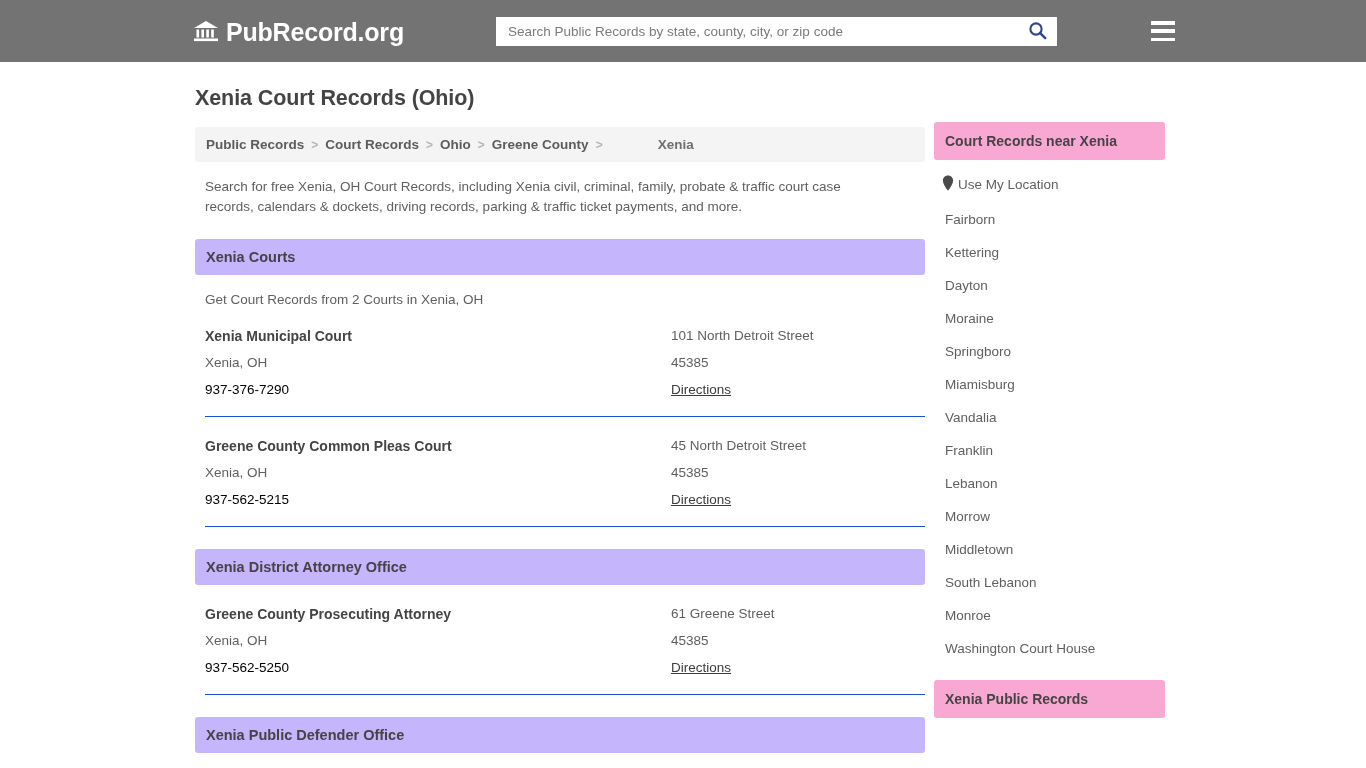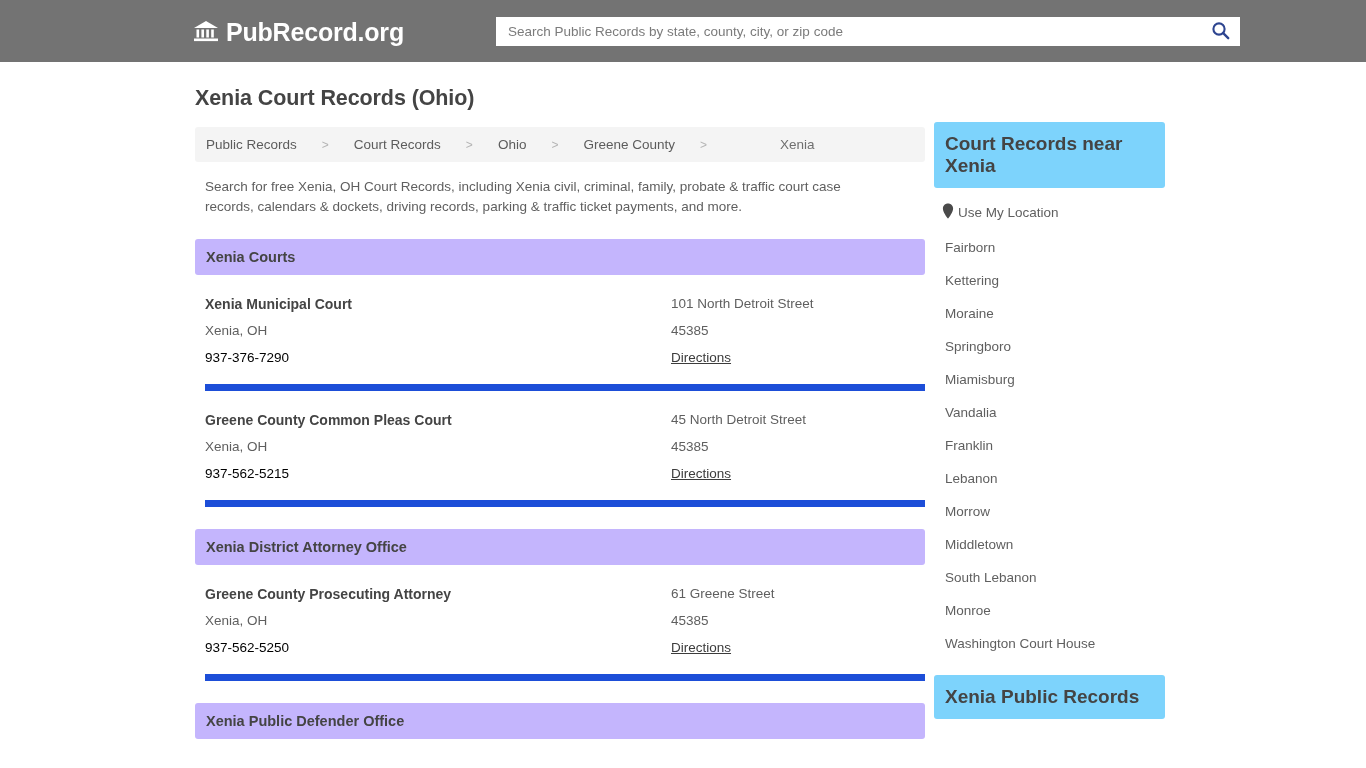--- a/index.html
+++ b/index.html
@@ -33,21 +33,21 @@
     color: #ffffff;
     font-size: 25px;
     font-weight: bold;
     letter-spacing: -0.2px;
     white-space: nowrap;
   }
   .search-wrap {
     position: absolute;
     left: 496px;
     top: 17px;
-    width: 744px;
+    width: 561px;
     height: 29px;
     background: #ffffff;
     display: flex;
     align-items: center;
     padding: 0 8px 0 10px;
   }
   .search-input {
     flex: 1;
     border: none;
     outline: none;
@@ -113,21 +113,22 @@
   }
   .breadcrumb {
     background: #f4f4f4;
     border-radius: 3px;
     padding: 10px 11px;
     font-size: 13.5px;
     color: #666666;
     display: flex;
     align-items: center;
     flex-wrap: wrap;
-    gap: 18px;
+    gap: 0;
+    font-weight: bold;
   }
   .crumb {
     color: #5c5c5c;
     text-decoration: none;
     cursor: pointer;
   }
   .crumb.current { color: #6f6f6f; cursor: default; margin-left: 48px; }
   .crumb-sep { color: #b4b4b4; padding: 0 7px; font-size: 12px; }
 
   .intro {
@@ -150,21 +151,21 @@
   .section-sub {
     margin: 17px 0 0 10px;
     font-size: 13.5px;
     color: #5f5f5f;
   }
 
   .entry {
     display: flex;
     padding: 21px 0 18px 0;
     margin: 0 0 0 10px;
-    border-bottom: 7px solid #1d4ed8;
+    border-bottom: 1px solid #1d4ed8;
   }
   .entry-left { width: 466px; }
   .entry-right { flex: 1; }
   .entry-name {
     font-size: 14px;
     font-weight: bold;
     color: #444444;
     margin-bottom: 11px;
     display: block;
     text-decoration: none;
@@ -185,24 +186,24 @@
   .directions-link {
     font-size: 13.5px;
     color: #3c3c3c;
     text-decoration: underline;
     cursor: pointer;
     margin-top: 41px;
   }
 
   
   .side-head {
-    background: #7dd3fc;
+    background: #f9a8d4;
     border-radius: 3px;
     padding: 11px 11px;
-    font-size: 19px;
+    font-size: 14px;
     font-weight: bold;
     color: #444444;
   }
   .side-list { margin-top: 6px; }
   .side-item {
     display: flex;
     align-items: center;
     gap: 4px;
     padding: 9px 11px;
     font-size: 13.5px;
@@ -266,20 +267,21 @@
         <span class="crumb-sep">&gt;</span>
         <a class="crumb" href="#">Greene County</a>
         <span class="crumb-sep">&gt;</span>
         <span class="crumb current">Xenia</span>
       </div>
 
     <p class="intro">Search for free Xenia, OH Court Records, including Xenia civil, criminal, family, probate &amp; traffic court case records, calendars &amp; dockets, driving records, parking &amp; traffic ticket payments, and more.</p>
 
     <div id="sections">
         <div class="section-head">Xenia Courts</div>
+        <div class="section-sub">Get Court Records from 2 Courts in Xenia, OH</div>
         <div class="entry">
           <div class="entry-left">
             <a class="entry-name" href="#">Xenia Municipal Court</a>
             <div class="entry-line">Xenia, OH</div>
             <div class="entry-line last"><a class="phone-link" href="#">937-376-7290</a></div>
           </div>
           <div class="entry-right">
             <div class="entry-line">101 North Detroit Street</div>
             <div class="entry-line">45385</div>
             <div class="entry-line last"><a class="directions-link" href="#">Directions</a></div>
@@ -327,20 +329,23 @@
         <span>Use My Location</span>
       </a>
       <div id="city-list">
           <a class="side-item" href="#">
             <span>Fairborn</span>
           </a>
           <a class="side-item" href="#">
             <span>Kettering</span>
           </a>
           <a class="side-item" href="#">
+            <span>Dayton</span>
+          </a>
+          <a class="side-item" href="#">
             <span>Moraine</span>
           </a>
           <a class="side-item" href="#">
             <span>Springboro</span>
           </a>
           <a class="side-item" href="#">
             <span>Miamisburg</span>
           </a>
           <a class="side-item" href="#">
             <span>Vandalia</span>

